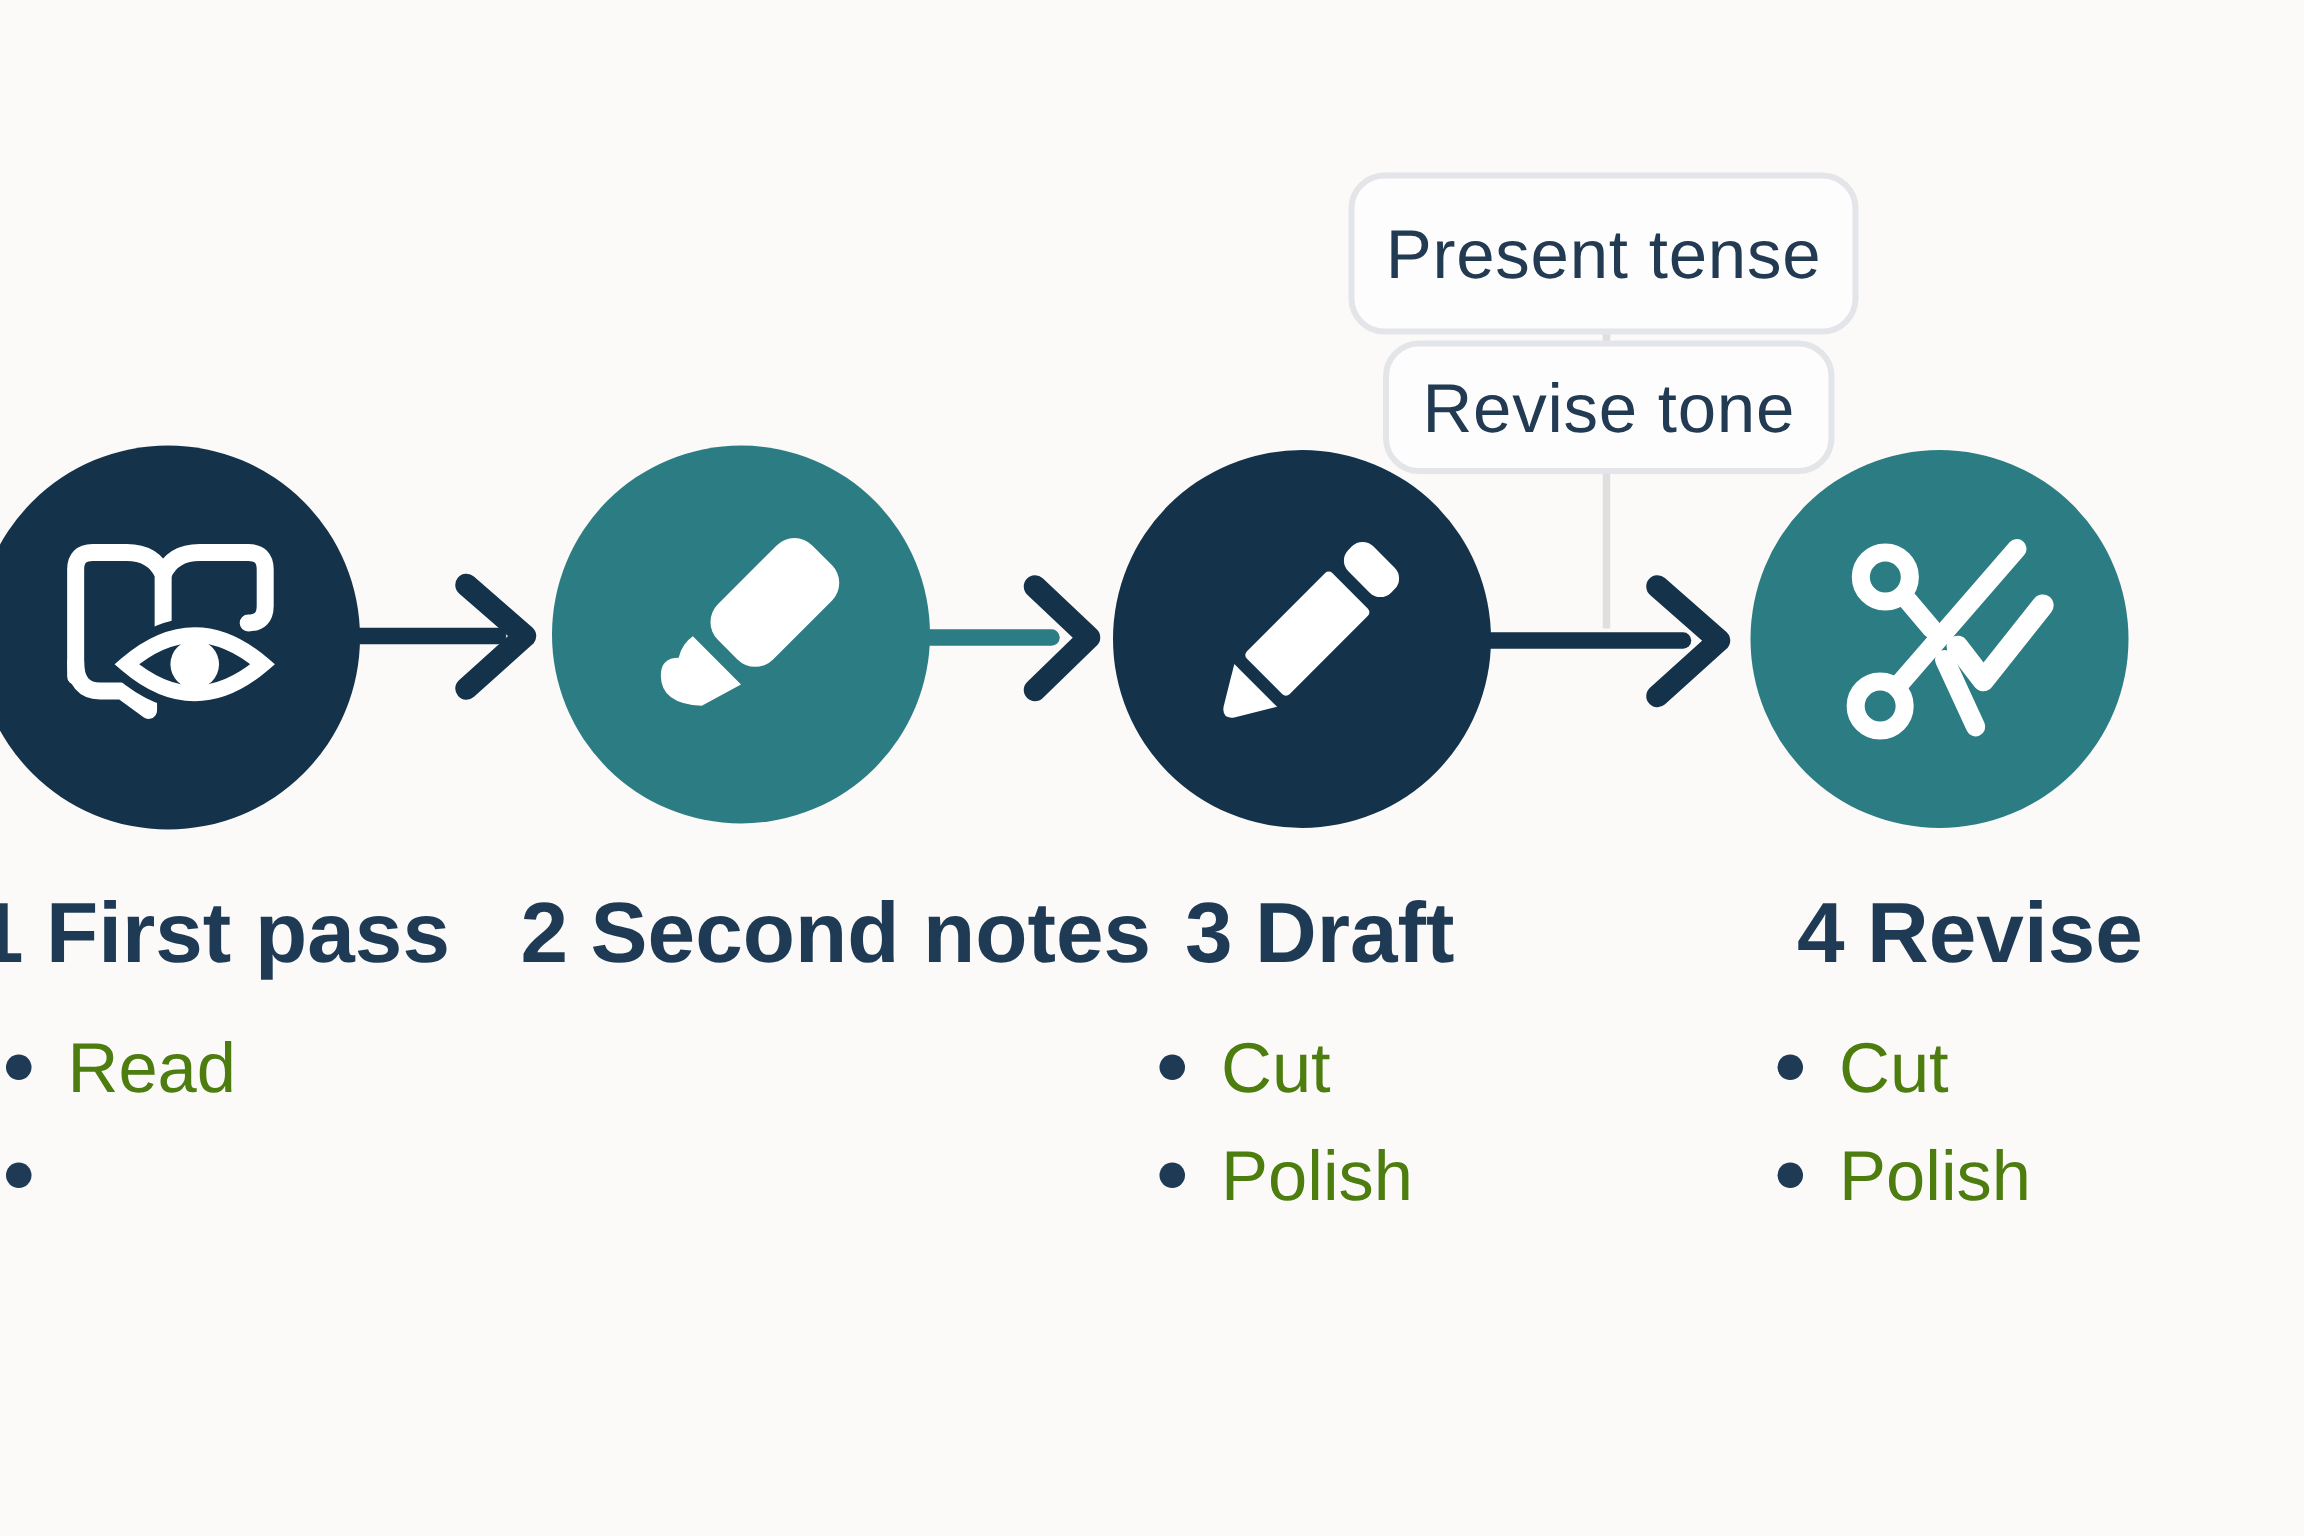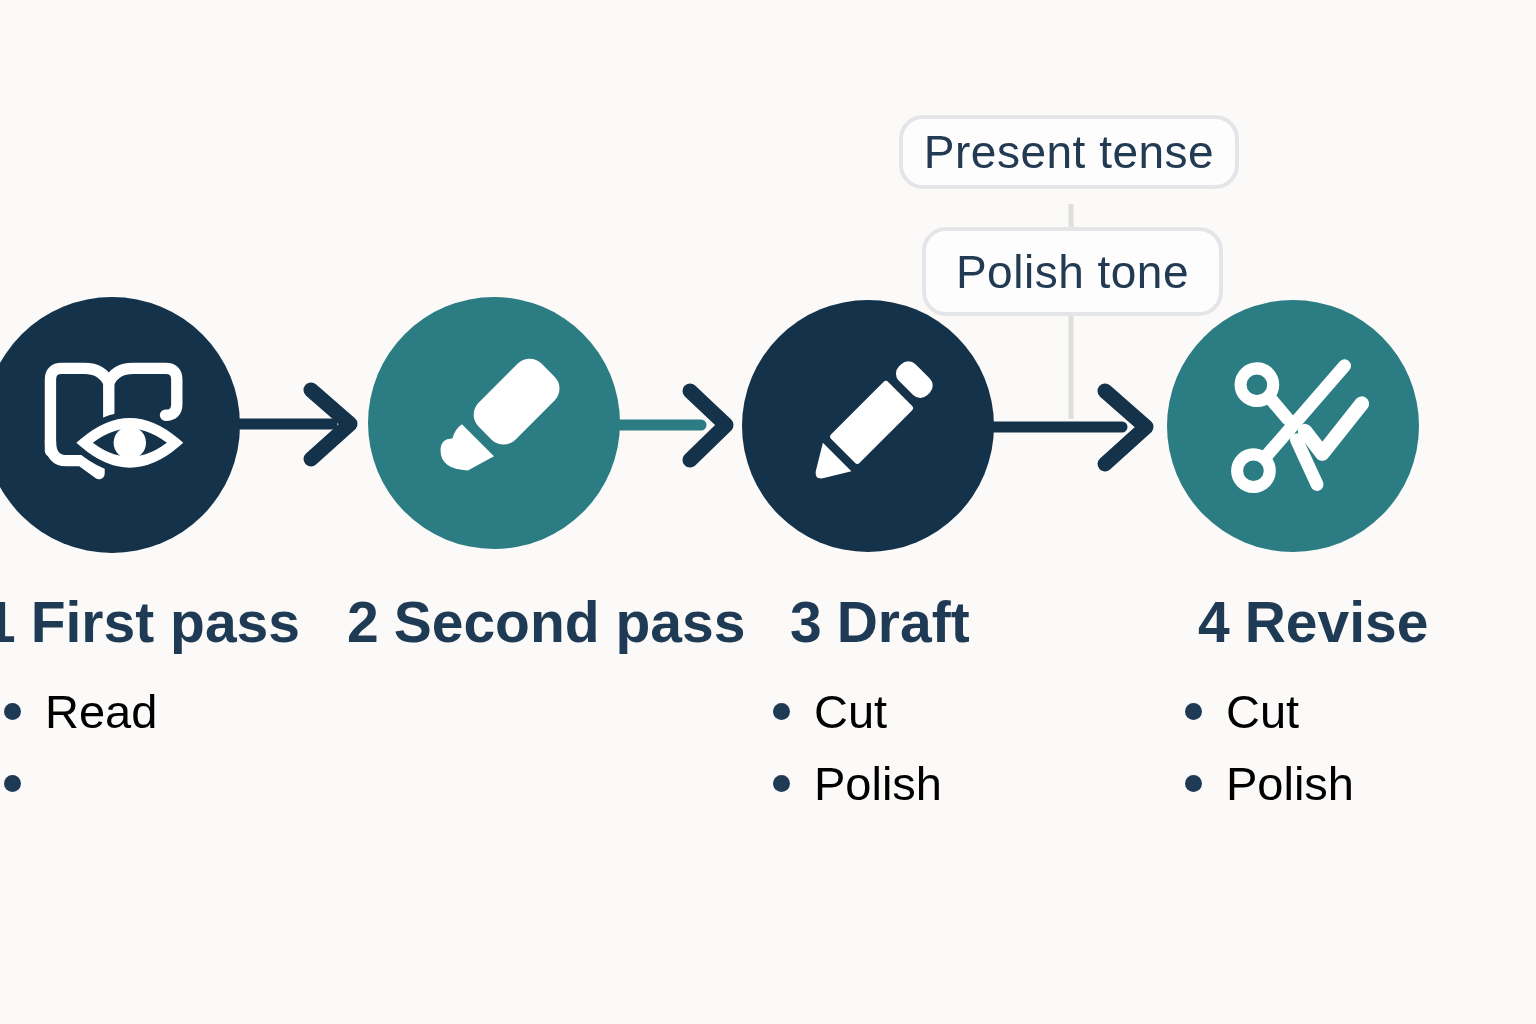--- a/index.html
+++ b/index.html
@@ -24,38 +24,38 @@
   #circle-3{left:742px;top:300px;}
   #circle-4{left:1167px;top:300px;}
 
   
   .callout{
     position:absolute;box-sizing:border-box;z-index:3;
     background:#fdfdfd;border:4px solid #e3e5e9;border-radius:24px;
     display:flex;align-items:center;justify-content:center;
     color:#223a52;font-size:46px;font-weight:500;letter-spacing:0.5px;
   }
-  #callout-1{left:899px;top:115px;width:340px;height:74px;}
+  #callout-1{left:899px;top:115px;width:340px;height:108px;}
   #callout-2{left:922px;top:227px;width:301px;height:89px;}
 
   
   .step-title{
     position:absolute;z-index:2;color:#1e3a54;font-size:57px;font-weight:600;
     white-space:nowrap;line-height:1.1;letter-spacing:0px;
   }
   .step-title .num{margin-right:15px;}
   #title-1{left:-16px;top:591px;}
   #title-2{left:347px;top:591px;}
   #title-3{left:790px;top:591px;}
   #title-4{left:1198px;top:591px;}
 
   
   .bullets{
     position:absolute;z-index:2;list-style:none;margin:0;padding:0;
-    color:#000000;font-size:47px;font-weight:500;
+    color:#4d7c0f;font-size:47px;font-weight:500;
   }
   .bullets li{display:flex;align-items:center;height:52px;margin-bottom:20px;white-space:nowrap;}
   .dot{width:17px;height:17px;border-radius:50%;background:#1e3a54;margin-right:24px;flex-shrink:0;}
   #bullets-1{left:4px;top:685px;}
   #bullets-2{left:368px;top:685px;}
   #bullets-3{left:773px;top:685px;}
   #bullets-4{left:1185px;top:685px;}
 </style>
 </head>
 <body>
@@ -82,21 +82,21 @@
     <g fill="none" stroke-linecap="round" stroke-linejoin="round">
       <line x1="986" y1="427" x2="1122" y2="427" stroke="#14324a" stroke-width="11"></line>
       <polyline points="1105,391 1146,427 1105,464" stroke="#14324a" stroke-width="15"></polyline>
     </g>
   </svg>
 
   <div class="callout" id="callout-1">
     <span>Present tense</span>
   </div>
   <div class="callout" id="callout-2">
-    <span>Polish tone</span>
+    <span>Revise tone</span>
   </div>
 
   <div class="circle c-navy" id="circle-1">
     <svg width="162" height="162" viewBox="0 0 100 100">
       <g fill="none" stroke="#ffffff" stroke-width="7" stroke-linecap="round" stroke-linejoin="round">
         <path d="M12 66 V22 Q12 15 19 15 H33 Q44 15 48 24 V56"></path>
         <path d="M48 24 Q52 15 63 15 H83 Q90 15 90 22 V37 Q90 44 83 44"></path>
         <path d="M12 60 Q12 72 22 72 H31 L42 80 L42 72"></path>
       </g>
       <path d="M33 61 Q61 37 89 61 Q61 85 33 61 Z" fill="#14324a" stroke="#14324a" stroke-width="14"></path>
@@ -134,21 +134,21 @@
         <line x1="52" y1="58" x2="64" y2="84" stroke-width="7.5"></line>
         <polyline points="57,53 67,66 90,37" stroke-width="8.5"></polyline>
       </g>
     </svg>
   </div>
 
   <div class="step-title" id="title-1">
     <span class="num">1</span><span>First pass</span>
   </div>
   <div class="step-title" id="title-2">
-    <span class="num">2</span><span>Second pass</span>
+    <span class="num">2</span><span>Second notes</span>
   </div>
   <div class="step-title" id="title-3">
     <span class="num">3</span><span>Draft</span>
   </div>
   <div class="step-title" id="title-4">
     <span class="num">4</span><span>Revise</span>
   </div>
 
   <ul class="bullets" id="bullets-1">
     <li>

